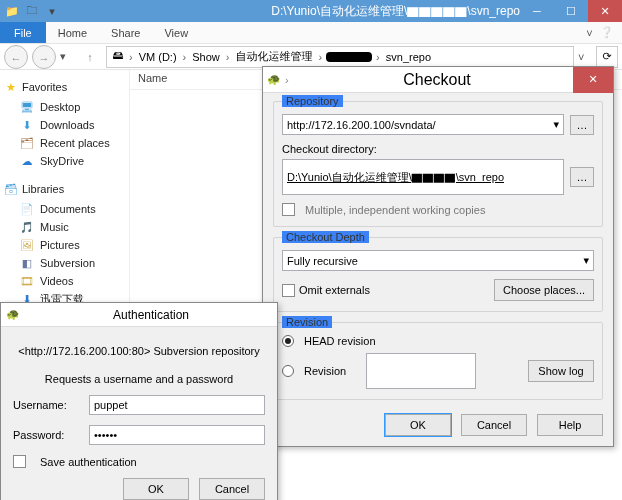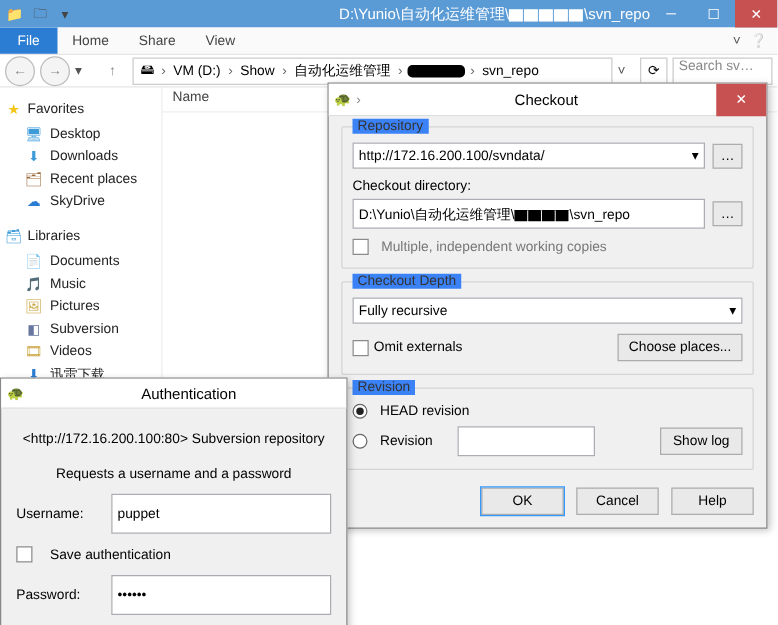--- a/index.html
+++ b/index.html
@@ -41,47 +41,47 @@
   .sky{color:#2b7cd3;} .lib{color:#3d9bd9;} .doc{color:#caa23a;} .mus{color:#caa23a;}
   .pic{color:#caa23a;} .sub{color:#6777a0;} .vid{color:#caa23a;} .thund{color:#2b7cd3;}
 
   .main { flex:1; position:relative; }
   .col-header { height:20px; border-bottom:1px solid #eee; padding:2px 8px; color:#444; }
 
   
   .dlg { position:absolute; left:262px; top:66px; width:352px; background:#f0f0f0; border:1px solid #888; box-shadow:2px 2px 6px rgba(0,0,0,.25);}
   .dlg .dlg-title { height:26px; background:#fff; display:flex; align-items:center; border-bottom:1px solid #ddd;}
   .dlg .dlg-title .t-icon { width:22px; text-align:center; }
-  .dlg .dlg-title .t-text { flex:1; text-align:center; font-size:12px; }
+  .dlg .dlg-title .t-text { flex:1; text-align:center; font-size:16px; }
   .dlg .dlg-close { width:40px; height:26px; background:#c75050; color:#fff; display:flex; align-items:center; justify-content:center;}
   .dlg .body { padding:8px 10px 10px 10px; }
   .fs { border:1px solid #d4d4d4; border-radius:2px; padding:8px 8px 10px 8px; margin-bottom:10px; position:relative; background:#f0f0f0;}
   .fs .legend { position:absolute; top:-7px; left:8px; background:#3b82f6; padding:0 4px; color:#333; }
   .row { display:flex; align-items:center; gap:6px; margin-top:4px; }
   .row.lbl { margin-top:8px; }
-  .txt { flex:1; height:24px; border:1px solid #abadb3; background:#fff; padding:0 4px; display:flex; align-items:center; }
+  .txt { flex:1; height:36px; border:1px solid #abadb3; background:#fff; padding:0 4px; display:flex; align-items:center;text-decoration:underline; }
   .combo { flex:1; height:21px; border:1px solid #abadb3; background:#fff; display:flex; align-items:center; padding:0 4px; justify-content:space-between;}
   .btn-sm { width:24px; height:20px; border:1px solid #acacac; background:#e9e9e9; display:flex; align-items:center; justify-content:center; }
   .cb { width:13px; height:13px; border:1px solid #8a8a8a; background:#fff; display:inline-block; margin-right:4px;}
   .greytext { color:#777; }
   .btn { min-width:66px; height:22px; border:1px solid #acacac; background:#e9e9e9; display:flex; align-items:center; justify-content:center; padding:0 8px;}
   .btn.default { outline:1px solid #3399ff; }
   .radio { width:12px; height:12px; border:1px solid #666; border-radius:50%; display:inline-flex; align-items:center; justify-content:center; margin-right:4px; background:#fff;}
   .radio.sel::after { content:""; width:6px; height:6px; background:#222; border-radius:50%; }
   .dlg-buttons { display:flex; justify-content:flex-end; gap:10px; padding-top:4px;}
 
   
   .auth { position:absolute; left:0; top:302px; width:278px; background:#f0f0f0; border:1px solid #888; box-shadow:2px 2px 6px rgba(0,0,0,.25);}
   .auth .a-title { height:24px; background:#fff; border-bottom:1px solid #ddd; display:flex; align-items:center; }
   .auth .a-title .t-text { flex:1; text-align:center; font-size:12px;}
   .auth .a-body { padding:10px 12px 10px 12px;}
   .auth .desc { text-align:center; margin:8px 0 16px 0;}
   .auth .field { display:flex; align-items:center; gap:10px; margin-bottom:10px;}
   .auth .field label{ width:66px; }
-  .auth .input { flex:1; height:32px; border:1px solid #abadb3; background:#fff; padding:0 4px; display:flex; align-items:center;}
+  .auth .input { flex:1; height:20px; border:1px solid #abadb3; background:#fff; padding:0 4px; display:flex; align-items:center;}
   .auth .btns{ display:flex; justify-content:flex-end; gap:10px; margin-top:8px;}
 </style>
 </head>
 <body>
 
 <div class="titlebar">
   <div class="tb-left">
     <span class="tb-icon">📁</span>
     <span class="tb-icon">🗀</span>
     <span class="tb-icon">▾</span>
@@ -117,21 +117,20 @@
     <span class="crumb">Show</span>
     <span class="sep">›</span>
     <span class="crumb">自动化运维管理</span>
     <span class="sep">›</span>
     <span class="scribble"></span>
     <span class="sep">›</span>
     <span class="crumb">svn_repo</span>
   </div>
   <div class="chev">˅</div>
   <div class="refresh">⟳</div>
-  <div class="search">Search sv…</div>
 </div>
 
 <div class="content">
   <div class="sidebar">
     <div class="group-title">
       <span class="ic star">★</span>
       <span>Favorites</span>
     </div>
     <div class="item">
         <span class="ic desk">🖥</span>
@@ -265,28 +264,28 @@
   </div>
   <div class="a-body">
     <div class="desc">&lt;http://172.16.200.100:80&gt; Subversion repository</div>
     <div class="desc" style="margin-bottom:10px;">Requests a username and a password</div>
     <div class="field">
       <label>Username:</label>
       <div class="input">
           <span>puppet</span>
         </div>
     </div>
-    <div class="field" style="margin-top:4px;">
-      <span class="cb"></span>
-      <span>Save authentication</span>
-    </div>
     <div class="field">
       <label data_interactable="false">Password:</label>
       <div class="input">
           <span>••••••</span>
         </div>
     </div>
+    <div class="field" style="margin-top:4px;">
+      <span class="cb"></span>
+      <span>Save authentication</span>
+    </div>
     <div class="btns">
       <div class="btn">OK</div>
       <div class="btn">Cancel</div>
     </div>
   </div>
 </div>
 
 </body></html>

